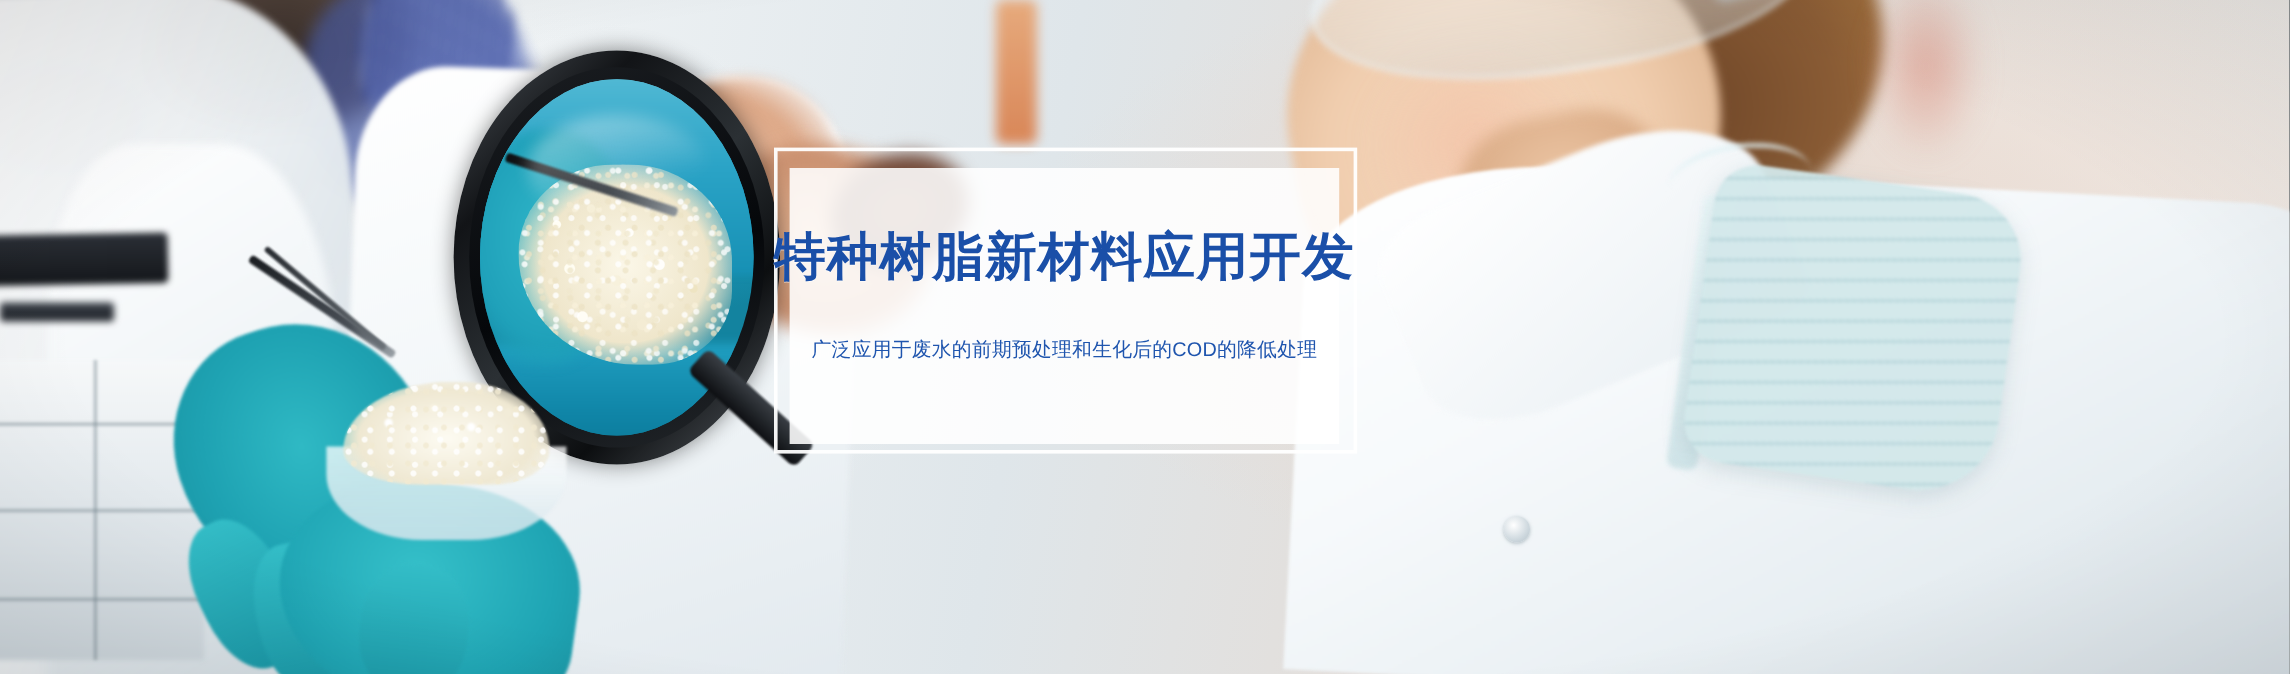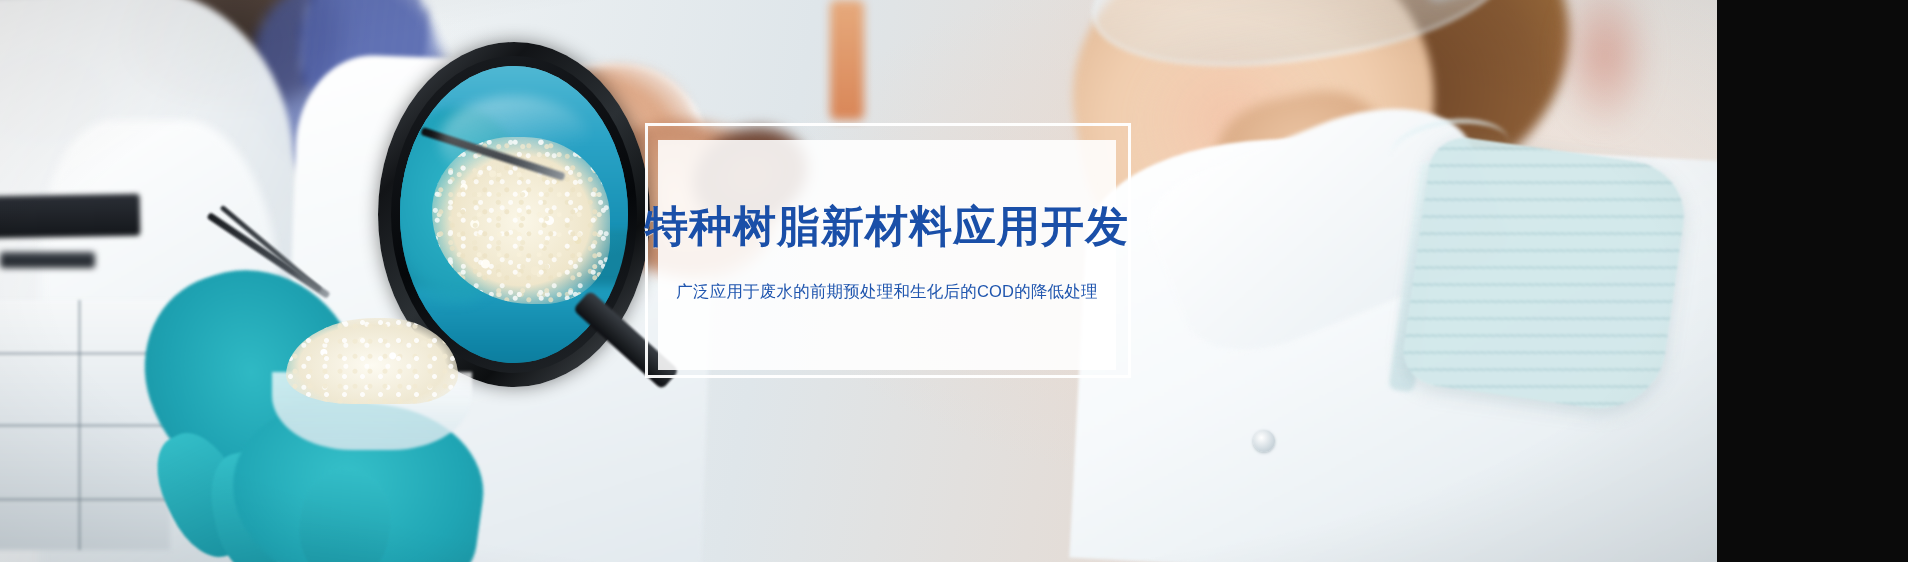--- a/index.html
+++ b/index.html
@@ -1,18 +1,18 @@
 <!DOCTYPE html>
 <html><head>
 <meta charset="utf-8">
 <style>
   html,body{margin:0;padding:0;background:#0a0a0a;}
   *{box-sizing:border-box;}
   .banner{
-    position:relative;width:1717px;height:562px;overflow:hidden;
+    position:relative;width:1908px;height:562px;overflow:hidden;
     font-family:"Liberation Sans","DejaVu Sans",sans-serif;
     background:#d8e2e8;
   }
   .layer{position:absolute;top:0;left:0;width:100%;height:100%;}
 
   
   .bg-base{
     background:
       radial-gradient(ellipse 55% 80% at 78% 40%, #e9d9cf 0%, rgba(233,217,207,0) 62%),
       radial-gradient(ellipse 40% 70% at 14% 45%, #f2f4f6 0%, rgba(242,244,246,0) 70%),
@@ -339,21 +339,21 @@
     background:rgba(255,255,255,.88);
     z-index:7;
     display:flex;flex-direction:column;align-items:center;justify-content:center;
   }
   .headline{
     font-size:43px;font-weight:bold;color:#1a4fa8;letter-spacing:1px;
     line-height:1.1;white-space:nowrap;margin:0 0 26px 0;
     text-shadow:0 1px 0 rgba(255,255,255,.5);
   }
   .subtitle{
-    font-size:16.5px;color:#1f55ae;letter-spacing:.2px;white-space:nowrap;margin:4px;
+    font-size:16.5px;color:#1f55ae;letter-spacing:.2px;white-space:nowrap;margin:16px;
   }
 </style>
 </head>
 <body>
 
 <div class="banner">
 
   <div class="layer bg-base"></div>
   <div class="layer bg-darkleft"></div>
 

